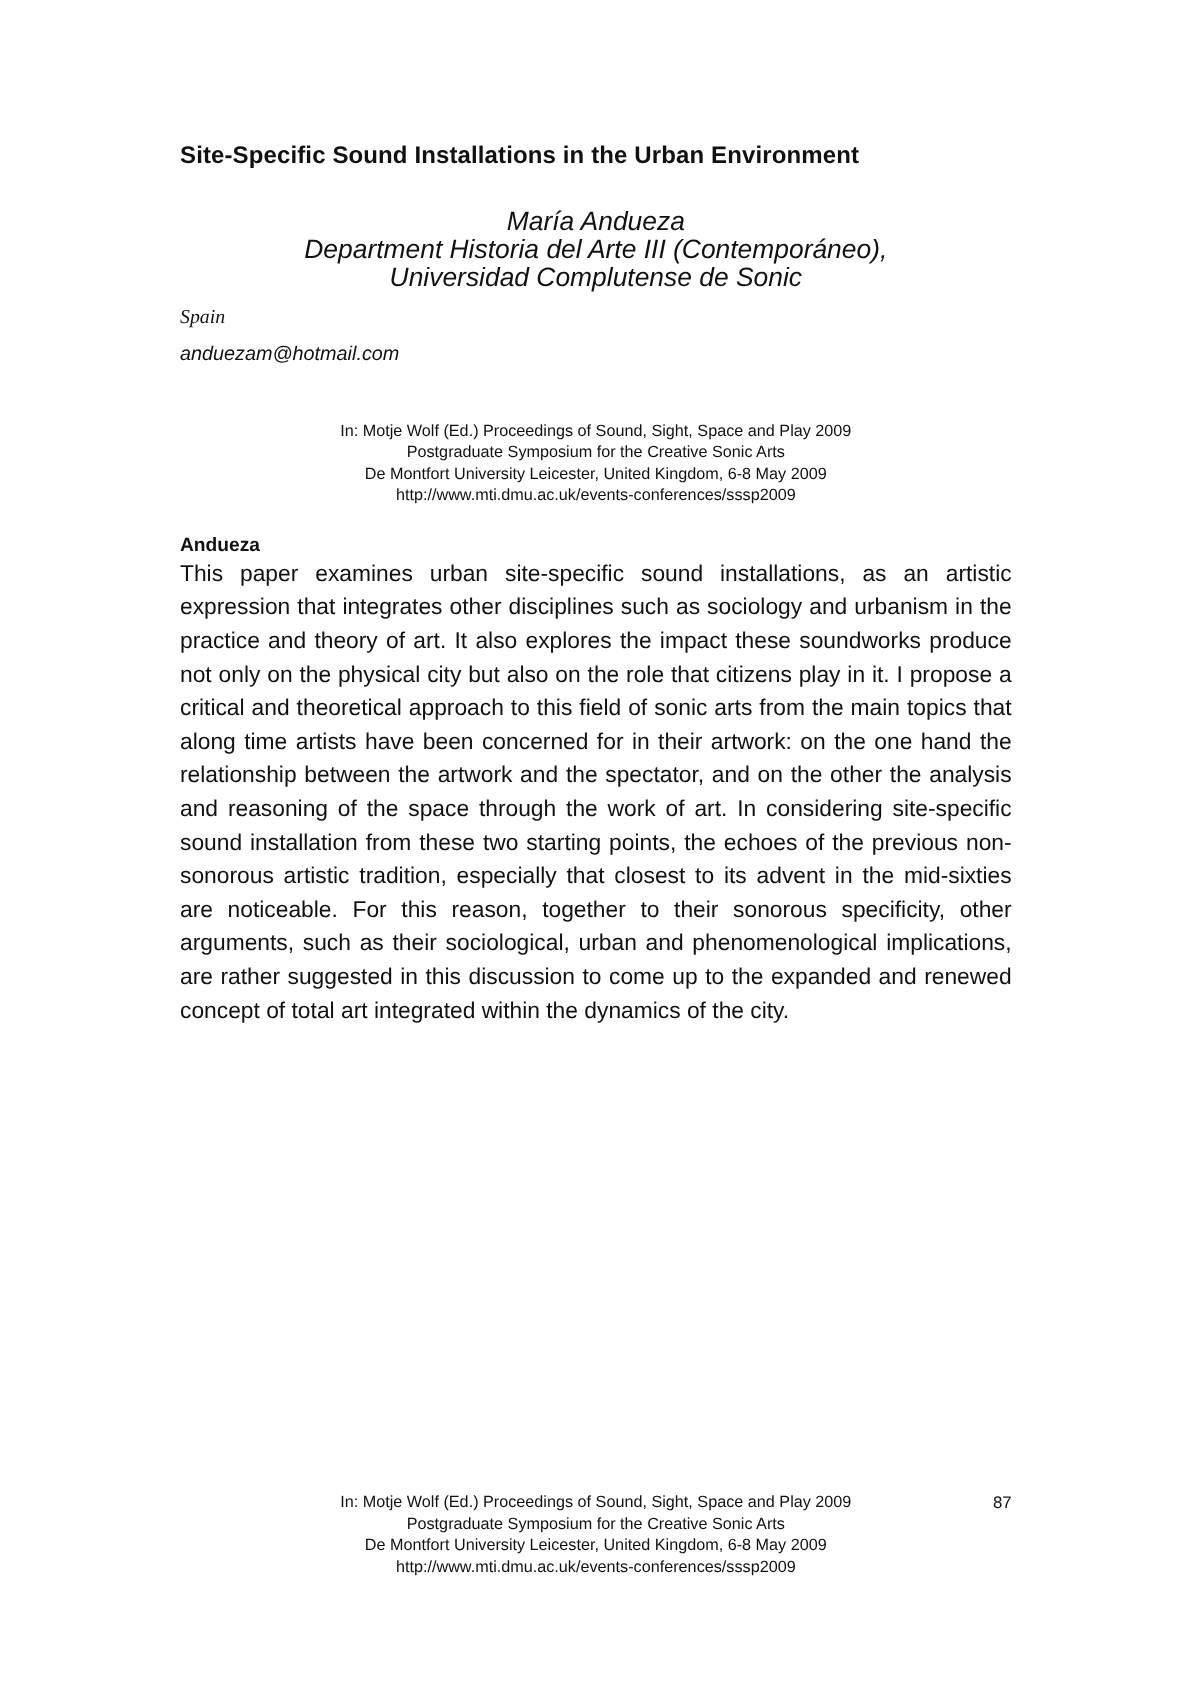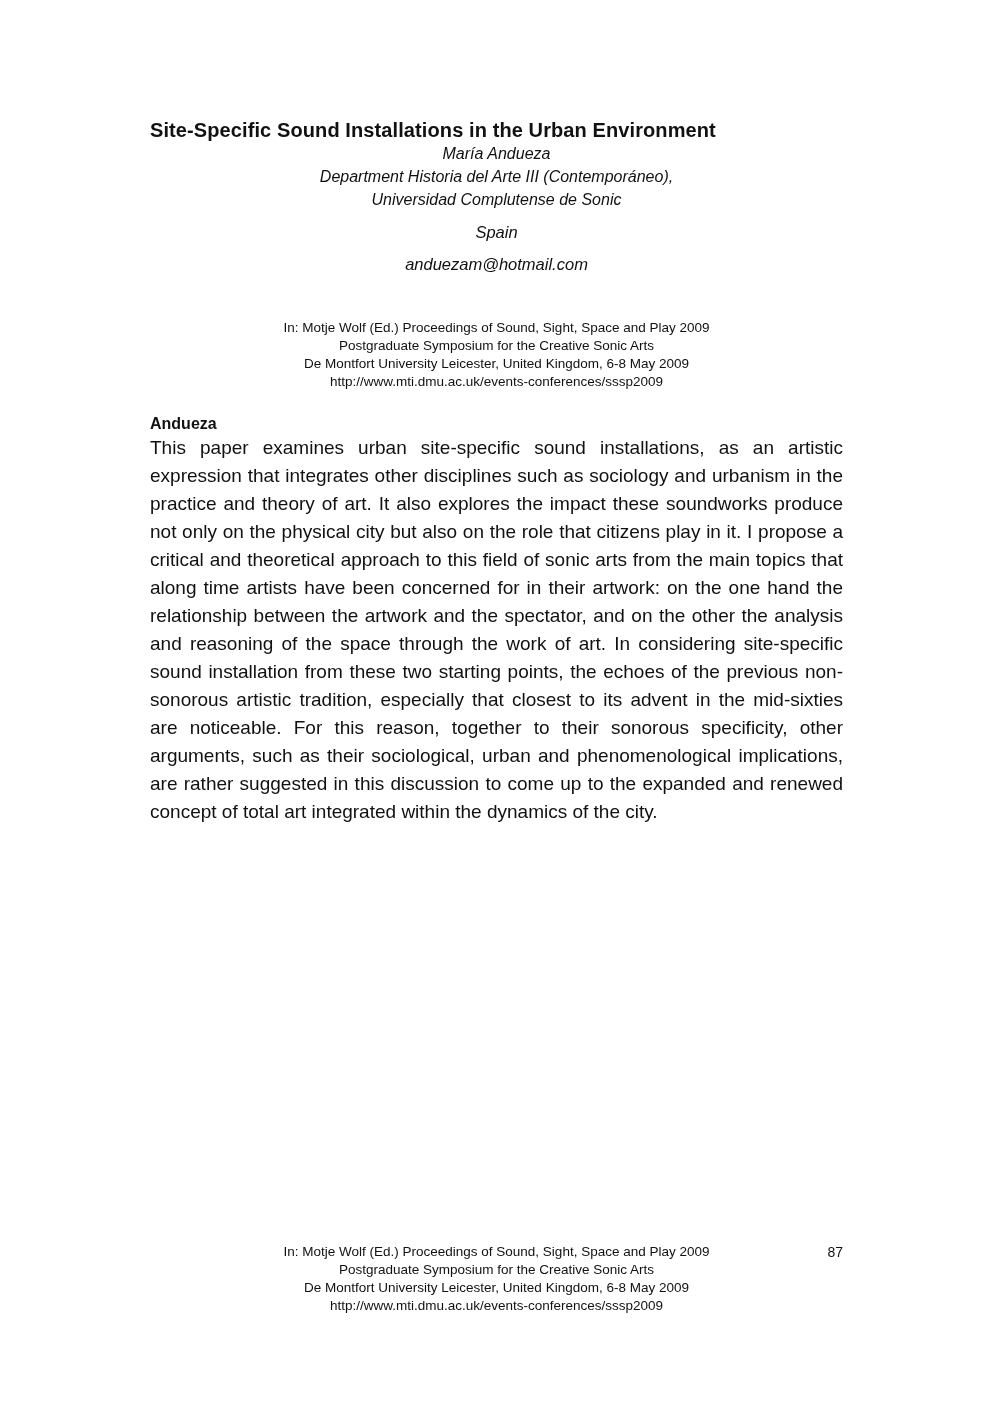--- a/index.html
+++ b/index.html
@@ -25,38 +25,39 @@
   .paper-title {
     margin: 0;
     padding-top: 118px;
     text-align: left;
     font-size: 20px;
     font-weight: bold;
     line-height: 24px;
     letter-spacing: 0.1px;
   }
   .author-block {
+    margin-top: 31px;
     text-align: center;
     font-style: italic;
-    font-size: 16px;
+    font-size: 22px;
     line-height: 23px;
   }
   .author-block p { margin: 0; }
   .author-country {
     margin: 0;
     margin-top: 10px;
-    text-align: center;
+    text-align: left;
     font-style: italic;
     font-size: 16.5px;
     line-height: 23px;
+    font-family: Liberation Serif, serif;
   }
   .author-email {
     margin: 0;
     margin-top: 9px;
-    text-align: center;
     font-style: italic;
     font-size: 16.5px;
     line-height: 23px;
   }
   .citation-block {
     margin-top: 43px;
     text-align: center;
     font-size: 13.5px;
     line-height: 18px;
   }

